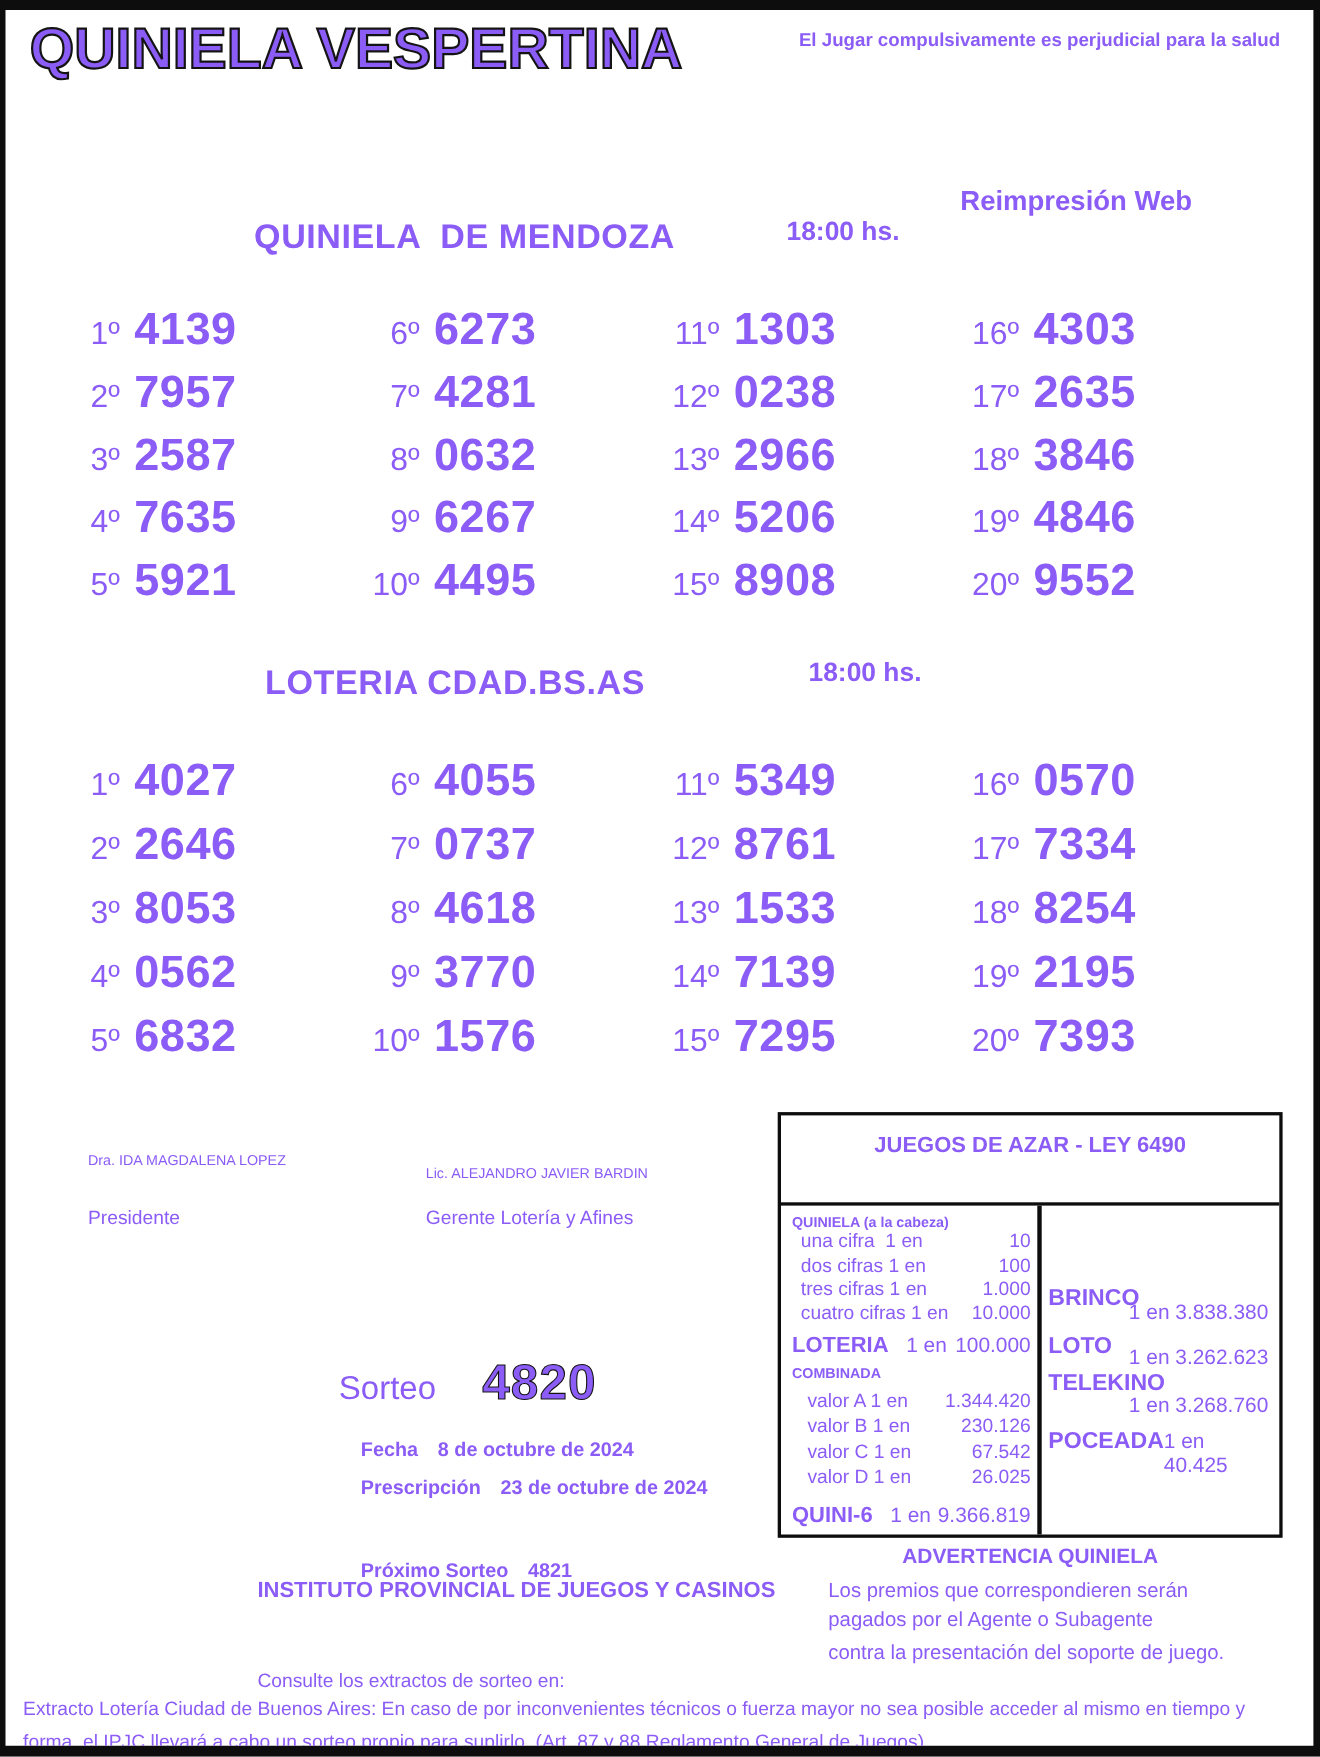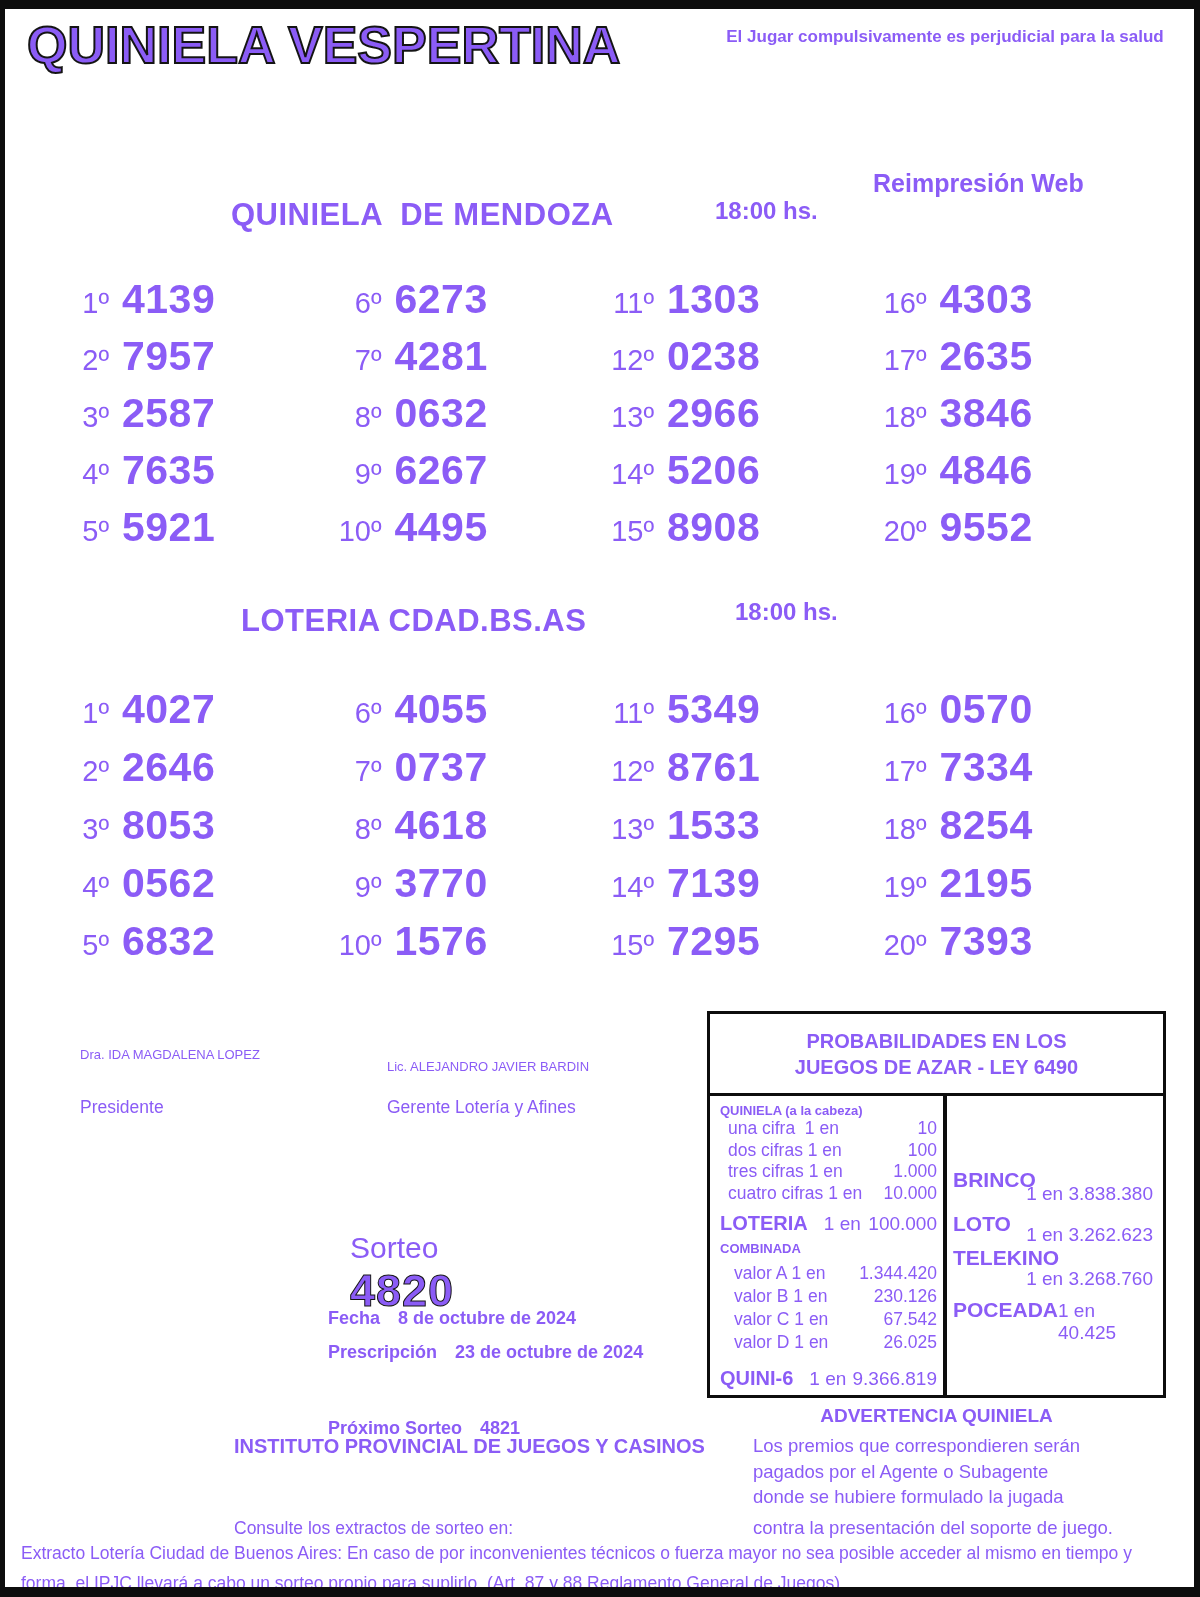--- a/index.html
+++ b/index.html
@@ -30,21 +30,21 @@
   .bsas-grid{top:672px; grid-template-rows:repeat(5,58px);}
   .cell{display:flex; align-items:baseline;}
   .ord{flex:none; width:66px; text-align:right; font-size:29px;}
   .num{margin-left:13px; font-size:41px; font-weight:700; letter-spacing:0.5px; line-height:57px;}
   
   .off-name{font-size:13px;}
   .off-role{font-size:17.5px;}
   .off1-name{left:75px; top:1038px;} .off1-role{left:75px; top:1088px;}
   .off2-name{left:382px; top:1050px;} .off2-role{left:382px; top:1088px;}
   
-  .sorteo-row{left:303px; top:1222px; display:flex; align-items:baseline;flex-direction:column;}
+  .sorteo-row{left:303px; top:1222px; display:flex; align-items:baseline;}
   .sorteo-lbl{font-size:30px;}
   .sorteo-num{margin-left:42px; font-size:45px; font-weight:700; -webkit-text-stroke:1px #141414; letter-spacing:1px;}
   .meta{font-size:18px; font-weight:700; white-space:pre;}
   .meta .mv{margin-left:18px;}
   .meta-fecha{left:303px; top:1278px;}
   .meta-presc{left:303px; top:1312px;}
   .meta-prox{left:303px; top:1388px;}
   
   .prob-box{left:702px; top:1002px; width:459px; height:387px; box-sizing:border-box;
     border:3px solid #0d0d0d; display:flex; flex-direction:column;}
@@ -277,21 +277,20 @@
   </div>
   <div class="abs meta meta-presc">
     <span class="ml">Prescripción</span><span class="mv">23 de octubre de 2024</span>
   </div>
   <div class="abs meta meta-prox">
     <span class="ml">Próximo Sorteo</span><span class="mv">4821</span>
   </div>
 
   <div class="abs prob-box">
     <div class="prob-title">
-      <div>PROBABILIDADES EN LOS</div>
       <div>JUEGOS DE AZAR - LEY 6490</div>
     </div>
     <div class="prob-body">
       <div class="prob-left">
         <div class="ph">QUINIELA (a la cabeza)</div>
         <div class="prow"><span class="lbl">una cifra  1 en</span><span class="val">10</span></div>
         <div class="prow"><span class="lbl">dos cifras 1 en</span><span class="val">100</span></div>
         <div class="prow"><span class="lbl">tres cifras 1 en</span><span class="val">1.000</span></div>
         <div class="prow"><span class="lbl">cuatro cifras 1 en</span><span class="val">10.000</span></div>
         <div class="prow prow-game mt8"><span class="gname">LOTERIA</span><span class="ratio">1 en</span><span class="val">100.000</span></div>
@@ -311,21 +310,20 @@
             <span class="pg-val2">1 en 40.425</span>
           </div>
       </div>
     </div>
   </div>
 
   <div class="abs advert-title">ADVERTENCIA QUINIELA</div>
   <div class="abs advert-lines">
     <div>Los premios que correspondieren serán</div>
     <div>pagados por el Agente o Subagente</div>
-    <div>donde se hubiere formulado la jugada</div>
     <div class="advert-last">contra la presentación del soporte de juego.</div>
   </div>
 
   <div class="abs inst-name">INSTITUTO PROVINCIAL DE JUEGOS Y CASINOS</div>
   <div class="abs inst-lines">
     <div>Consulte los extractos de sorteo en:</div>
     <div>www.juegosycasinos.mendoza.gov.ar</div>
     
   </div>
 

